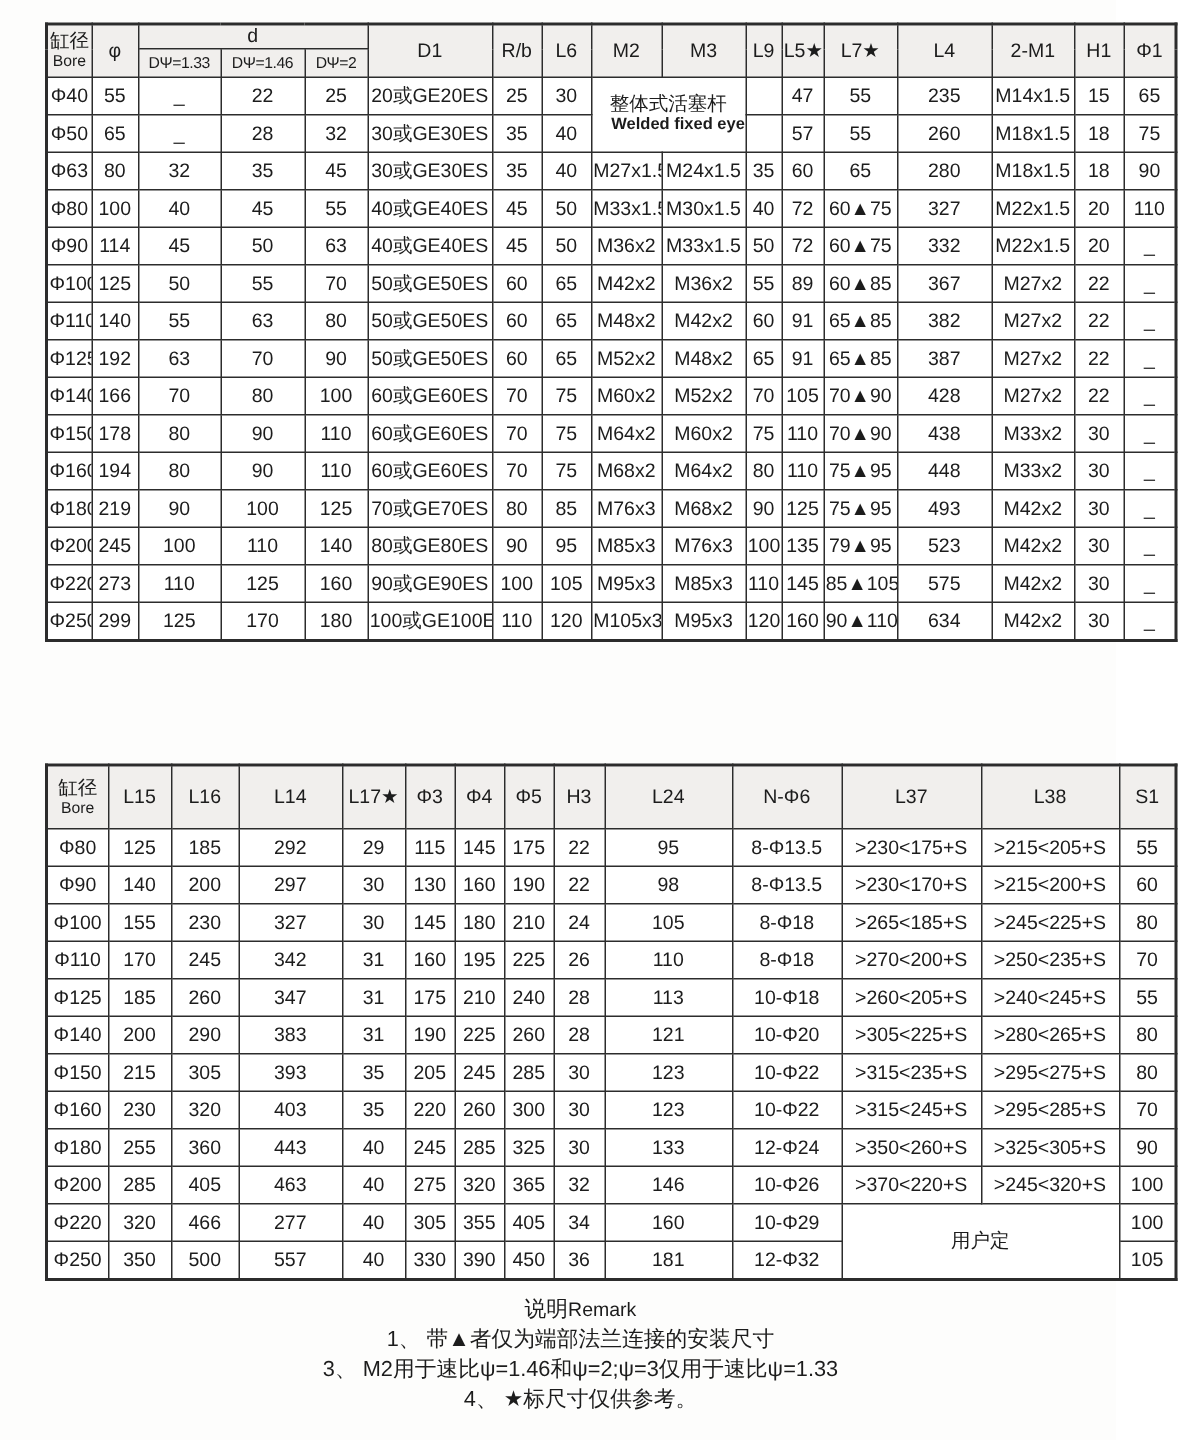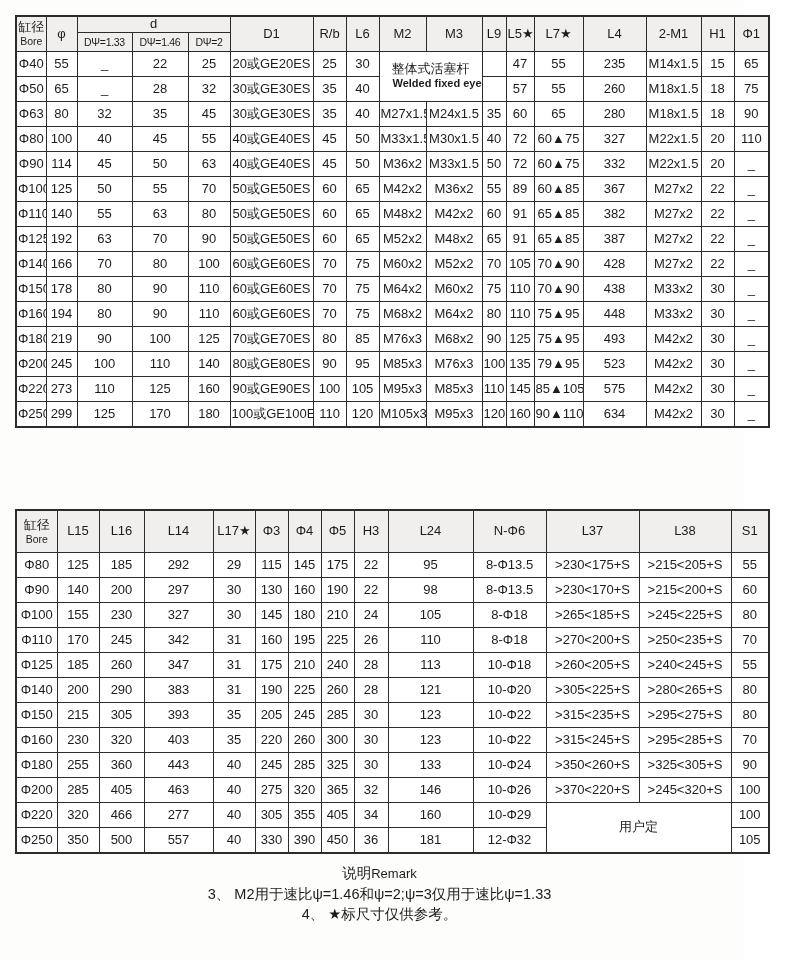--- a/index.html
+++ b/index.html
@@ -1,17 +1,17 @@
 <!DOCTYPE html>
 <html><head>
 <meta charset="utf-8">
 <style>
   html,body{margin:0;padding:0;background:#ffffff;}
   body{width:790px;height:960px;font-family:"Liberation Sans","DejaVu Sans",sans-serif;color:#1c1c1c;}
-  .page{position:relative;width:744px;height:960px;box-sizing:border-box;padding:15px 0 0 15px;background:#fdfdfc;}
+  .page{position:relative;width:744px;height:960px;box-sizing:border-box;padding:15px 0 0 30px;background:#fdfdfc;}
   table.spec{border-collapse:collapse;table-layout:fixed;width:753px;border:2px solid #2c2c2c;background:#fff;}
   .spec th,.spec td{border:1px solid #2c2c2c;text-align:center;vertical-align:middle;padding:0 1px;
     font-size:13px;line-height:1.15;white-space:nowrap;overflow:hidden;font-weight:normal;}
   .spec th{background:#f1efed;}
   .spec td{height:24px;background:#ffffff;}
   #t1 thead tr.r1 th{height:15px;}
   #t1 thead tr.r2 th{height:18px;font-size:10.5px;letter-spacing:-0.3px;text-align:center;}
   #t2 thead th{height:41px;}
   .l1{font-size:13px;line-height:1.15;}
   .l2{font-size:10.5px;line-height:1.2;}
@@ -534,21 +534,21 @@
           <td>Φ180</td>
           <td>255</td>
           <td>360</td>
           <td>443</td>
           <td>40</td>
           <td>245</td>
           <td>285</td>
           <td>325</td>
           <td>30</td>
           <td>133</td>
-          <td>10-Φ24</td>
+          <td>12-Φ24</td>
           <td>&gt;350&lt;260+S</td>
           <td>&gt;325&lt;305+S</td>
           <td>90</td>
         </tr>
         <tr>
           <td>Φ200</td>
           <td>285</td>
           <td>405</td>
           <td>463</td>
           <td>40</td>
@@ -589,18 +589,19 @@
           <td>36</td>
           <td>181</td>
           <td>12-Φ32</td>
           <td>105</td>
         </tr>
       </tbody>
     </table>
 
   <div class="remarks">
     <div class="rline rhead"><span>说明</span><span class="ren">Remark</span></div>
+    <div class="rline">1、 带▲者仅为端部法兰连接的安装尺寸</div>
     <div class="rline">3、 M2用于速比ψ=1.46和ψ=2;ψ=3仅用于速比ψ=1.33</div>
     <div class="rline">4、 ★标尺寸仅供参考。</div>
 
   </div>
 
 </div>
 
 </body></html>

